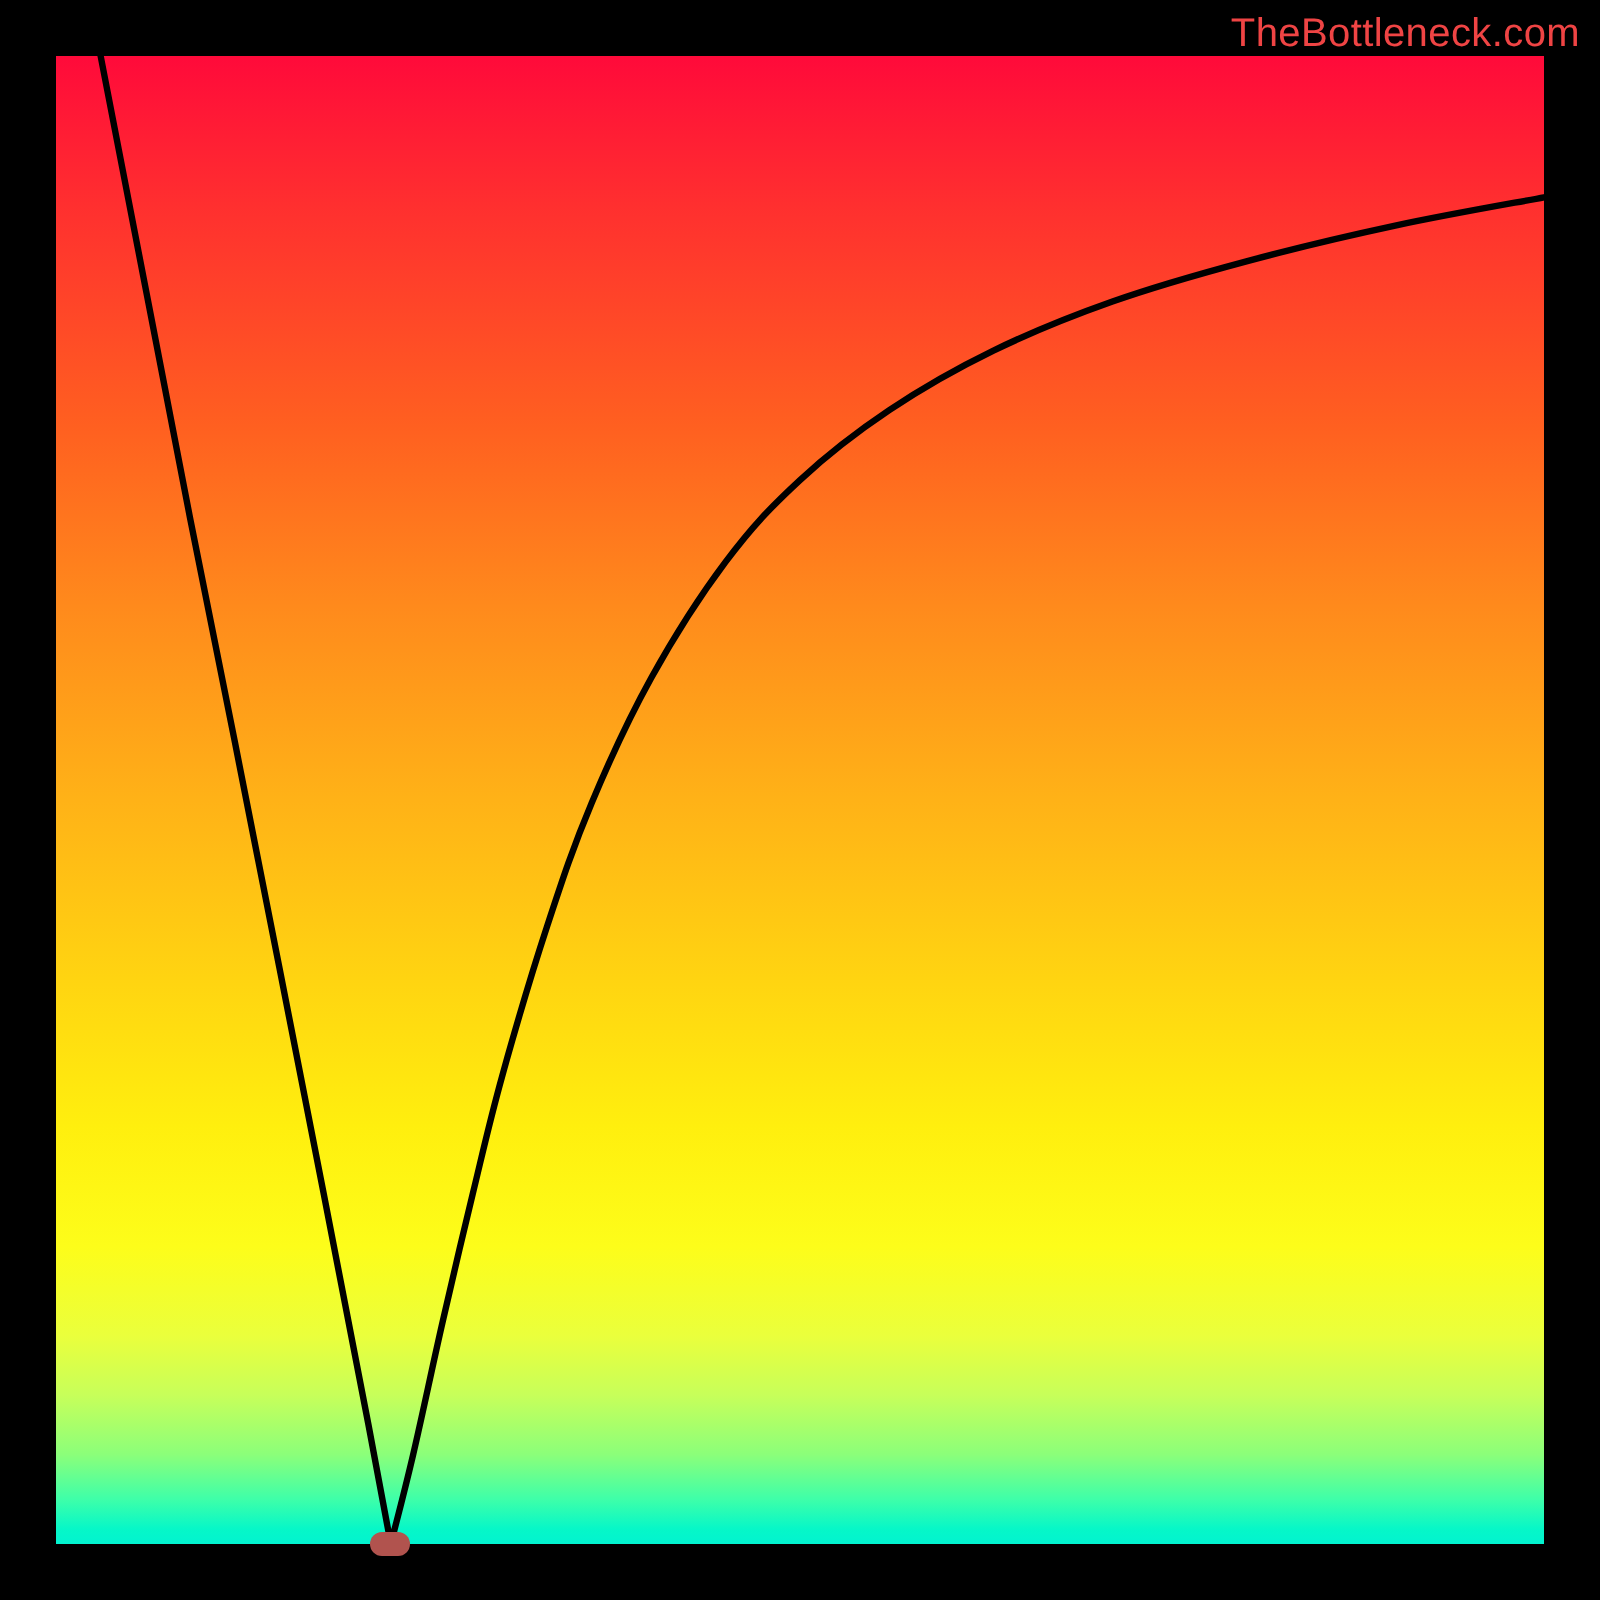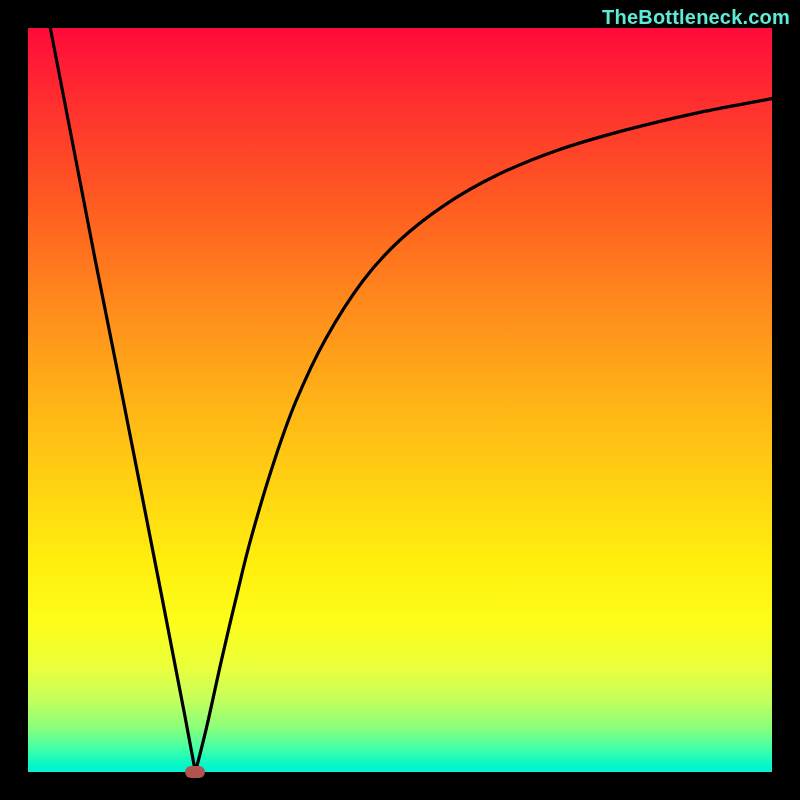--- a/index.html
+++ b/index.html
@@ -39,24 +39,24 @@
       #8bff7a 94%,
       #3effa9 97%,
       #06f7c8 99%,
       #02f3d0 100%
     );
   }
   .watermark {
     position: absolute;
     top: 6px;
     right: 10px;
-    color: #5eead4;
+    color: #ef4444;
     font-size: 20px;
     letter-spacing: 0.2px;
-    font-weight: 700;
+    font-weight: 400;
     z-index: 5;
     user-select: none;
     text-align: center;
   }
   svg.curve {
     position: absolute;
     left: 0;
     top: 0;
     width: 744px;
     height: 744px;

